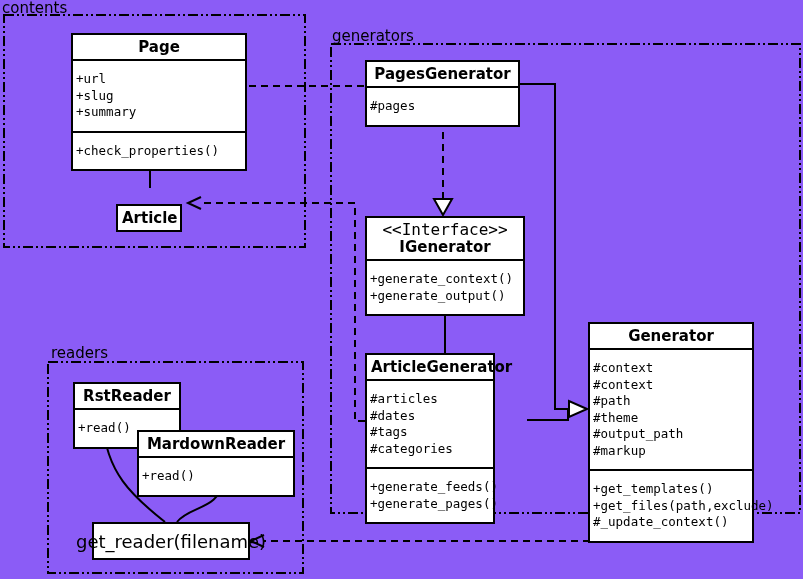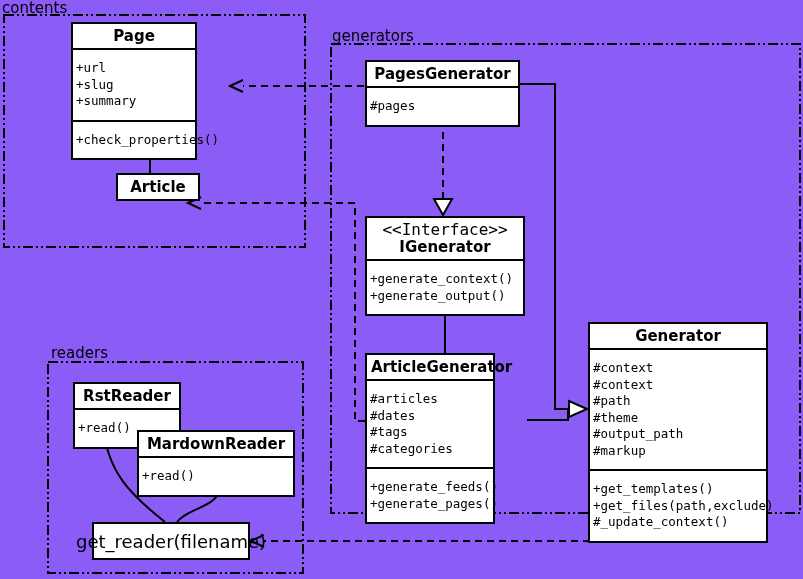--- a/index.html
+++ b/index.html
@@ -57,33 +57,33 @@
     <polyline points="94,431 101,418 108,429"></polyline>
 
     <path d="M177 522 C 189 506, 221 509, 221 482"></path>
     <polyline points="212,490 221,478 228,488"></polyline>
   </svg>
 
   <div class="pkg-label" style="left:2px;top:0px">contents</div>
   <div class="pkg-label" style="left:332px;top:28px">generators</div>
   <div class="pkg-label" style="left:51px;top:345px">readers</div>
 
-  <div class="uml" style="left:71px;top:22px;width:126px">
+  <div class="uml" style="left:71px;top:33px;width:176px">
     <div class="title">Page</div>
     <div class="sec">
       <div>+url</div>
       <div>+slug</div>
       <div>+summary</div>
     </div>
     <div class="sec">
       <div>+check_properties()</div>
     </div>
   </div>
 
-  <div class="uml" style="left:116px;top:173px;width:84px">
+  <div class="uml" style="left:116px;top:204px;width:66px">
     <div class="title">Article</div>
   </div>
 
   <div class="uml" style="left:365px;top:60px;width:155px">
     <div class="title">PagesGenerator</div>
     <div class="sec">
       <div>#pages</div>
     </div>
   </div>
 
@@ -105,21 +105,21 @@
       <div>#dates</div>
       <div>#tags</div>
       <div>#categories</div>
     </div>
     <div class="sec">
       <div>+generate_feeds()</div>
       <div>+generate_pages()</div>
     </div>
   </div>
 
-  <div class="uml" style="left:588px;top:322px;width:180px">
+  <div class="uml" style="left:588px;top:322px;width:166px">
     <div class="title">Generator</div>
     <div class="sec">
       <div>#context</div>
       <div>#context</div>
       <div>#path</div>
       <div>#theme</div>
       <div>#output_path</div>
       <div>#markup</div>
     </div>
     <div class="sec">

